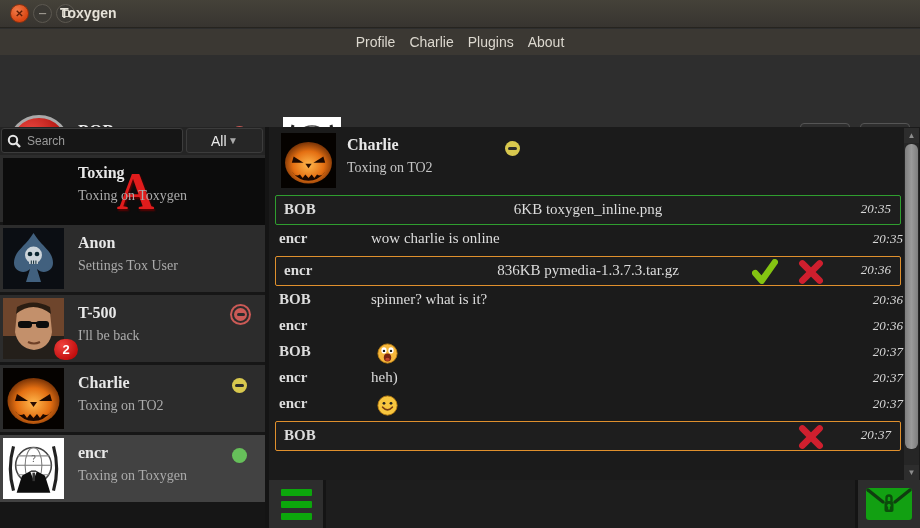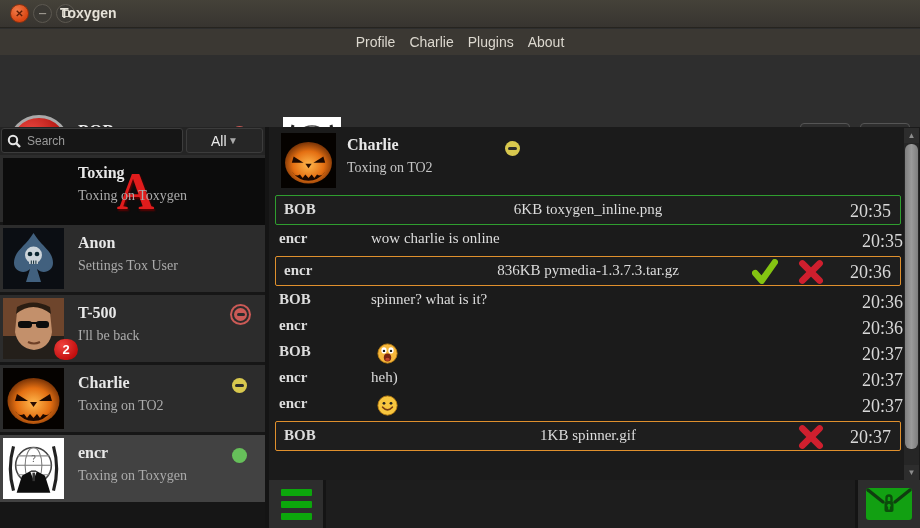--- a/index.html
+++ b/index.html
@@ -109,21 +109,21 @@
   .messages { position:absolute; left:0; top:66px; right:17px; }
   .msg { position:relative; font-family:"Liberation Serif",serif; color:#dcdcdc; }
   .msg.filebox { height:30px; margin:2px 2px 3px 6px; border:1px solid; border-radius:2px;
     background:#1e1e1e; }
   .msg.filebox.done { border-color:#2f9e2f; }
   .msg.filebox.pending { border-color:#e0902d; }
   .msg .sender { position:absolute; left:10px; top:4px; font-weight:bold; font-size:15px; }
   .msg.filebox .sender { left:8px; top:5px; }
   .msg .body { position:absolute; left:102px; top:4px; font-size:15px; }
   .msg .fname { position:absolute; left:0; right:0; top:5px; text-align:center; font-size:15px; }
-  .msg .time { position:absolute; right:9px; top:5px; font-size:18px; color:#d8d8d8; }
+  .msg .time { position:absolute; right:9px; top:5px; font-size:13px; color:#d8d8d8;font-style:italic; }
   .msg.textrow { height:26px; }
   .msg.textrow .time { right:0px; top:3px; }
   .msg.textrow .sender { top:2px; }
   .msg.textrow .body { top:2px; }
   .ficon { position:absolute; top:2px; width:26px; height:26px; cursor:pointer; }
   .ficon.accept { right:122px; }
   .ficon.decline { right:76px; }
   .emoji-wrap { position:absolute; left:108px; top:2px; width:21px; height:21px; }
 
   
@@ -428,21 +428,20 @@
             <circle cx="8" cy="9.5" r="1.6" fill="#222"></circle>
               <circle cx="16" cy="9.5" r="1.6" fill="#222"></circle>
             <path d="M6.5 14 q5.5 6 11 0" fill="none" stroke="#7a3c10" stroke-width="2" stroke-linecap="round"></path>
           </svg>
         </span>
         <span class="time">20:37</span>
       </div>
 
       <div class="msg filebox pending">
         <span class="sender">BOB</span>
-        <span class="fname">1KB spinner.gif</span>
         <span class="ficon decline">
           <svg width="26" height="26" viewBox="0 0 24 24">
               <path d="M4 4 L20 20 M20 4 L4 20" stroke="#cf1f2e" stroke-width="6" stroke-linecap="round"></path>
             </svg>
         </span>
         <span class="time">20:37</span>
       </div>
 
     </div>
 

